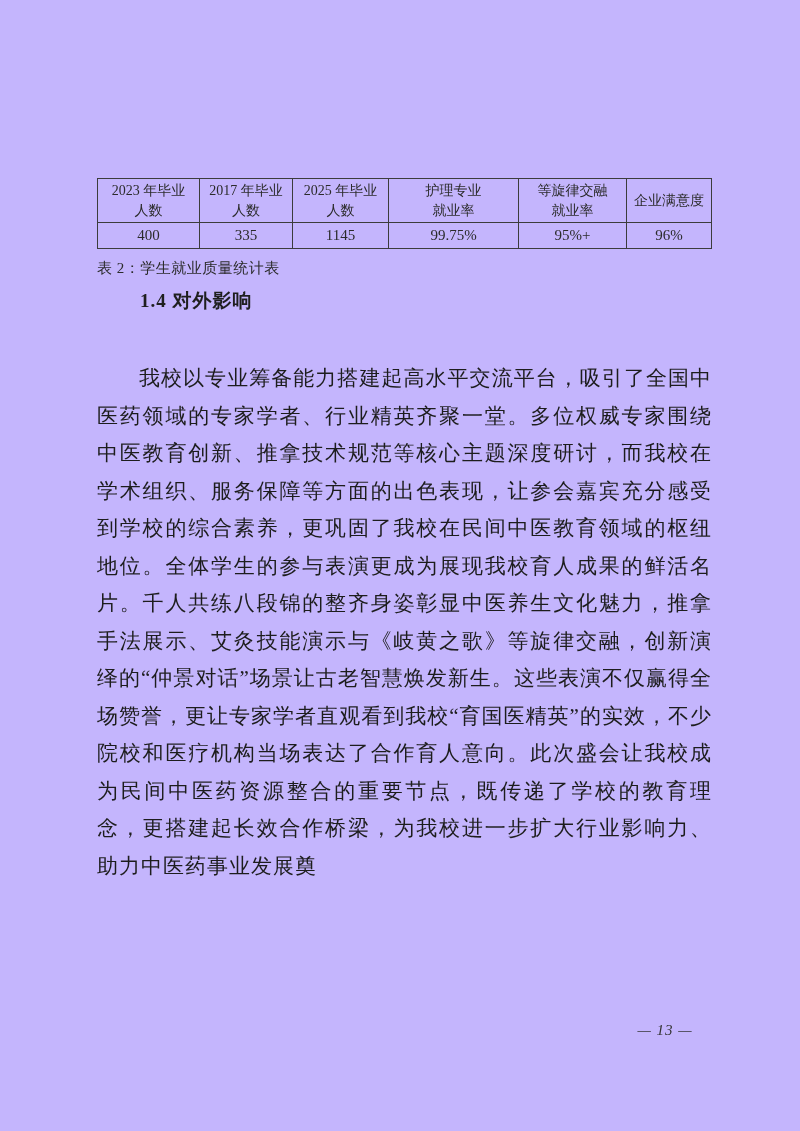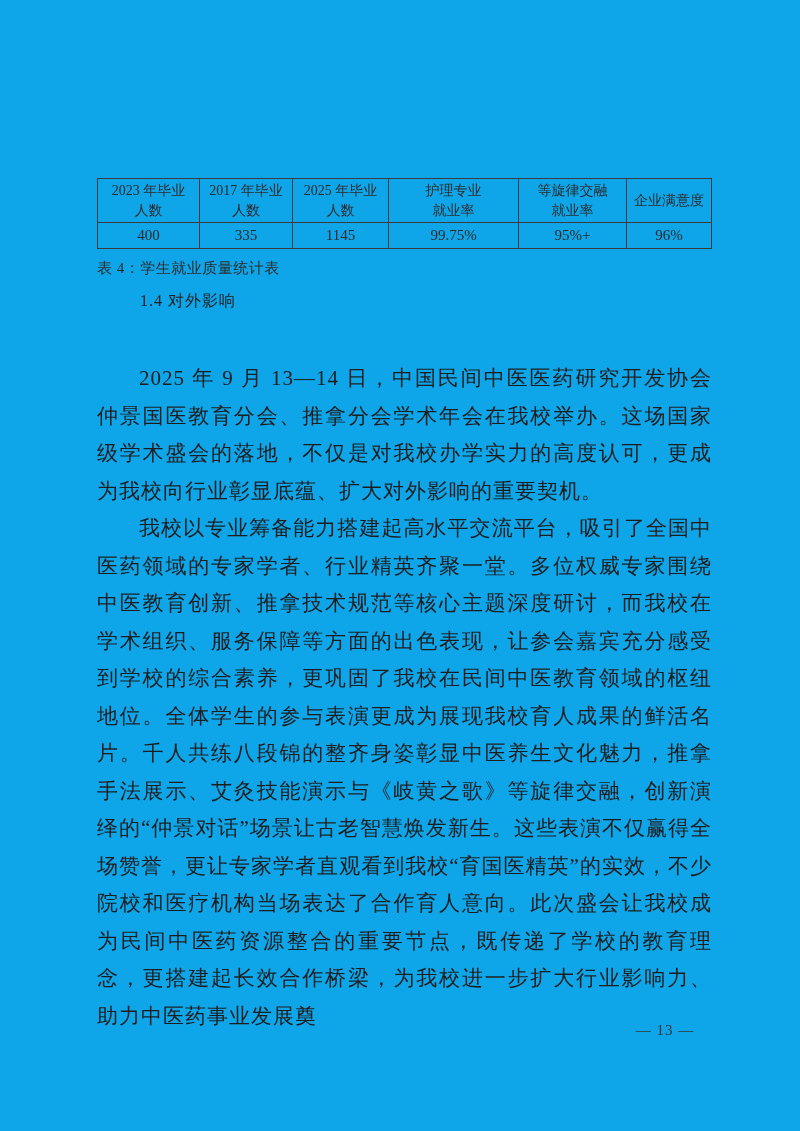--- a/index.html
+++ b/index.html
@@ -3,21 +3,21 @@
 <meta charset="utf-8">
 <style>
   * { margin:0; padding:0; box-sizing:border-box; }
   html,body { width:800px; height:1131px; background:#ffffff; }
   body {
     position:relative;
     font-family:"Liberation Serif","DejaVu Serif",serif;
     color:#222222;
     overflow:hidden;
   }
-  .page { position:absolute; inset:0; background:#0ea5e9; }
+  .page { position:absolute; inset:0; background:#c4b5fd; }
 
   
   table.tbl {
     position:absolute; left:97px; top:178px; width:614px;
     border-collapse:collapse; table-layout:fixed;
     font-family:"Liberation Serif","DejaVu Serif",serif;
     color:#2b2b2b;
   }
   table.tbl th, table.tbl td {
     border:1px solid #3c3c3c;
@@ -31,21 +31,21 @@
   .hl:empty { display:none; }
 
   
   .caption {
     position:absolute; left:97px; top:259px;
     font-size:15px; line-height:18px; color:#2b2b2b;
     letter-spacing:0.5px;
   }
   .h-section {
     position:absolute; left:140px; top:291px;
-    font-size:16px; line-height:19px; font-weight:400; color:#1f1f1f;
+    font-size:19px; line-height:19px; font-weight:700; color:#1f1f1f;
     letter-spacing:1px;
   }
   .h-subsection {
     position:absolute; left:139px; top:324px;
     font-family:"Liberation Sans","DejaVu Sans",sans-serif;
     font-size:20px; line-height:24px; font-weight:700; color:#111111;
     letter-spacing:1.5px;
   }
 
   
@@ -56,20 +56,21 @@
     letter-spacing:1px;
     text-align:justify;
   }
   .bodytext p { text-indent:42px; margin:0; }
 
   
   .footer {
     position:absolute; left:605px; top:1022px; width:120px;
     text-align:center; font-size:15px; color:#333333;
     letter-spacing:1px;
+    font-style:italic;
   }
 </style>
 </head>
 <body>
 
 <div class="page">
 
   <table class="tbl">
     <colgroup>
       <col style="width:102px">
@@ -112,25 +113,24 @@
         <td>400</td>
         <td>335</td>
         <td>1145</td>
         <td>99.75%</td>
         <td>95%+</td>
         <td>96%</td>
       </tr>
     </tbody>
   </table>
 
-  <div class="caption">表 4：学生就业质量统计表</div>
+  <div class="caption">表 2：学生就业质量统计表</div>
 
   <div class="h-section">1.4 对外影响</div>
 
 
   <div class="bodytext">
-    <p>2025 年 9 月 13—14 日，中国民间中医医药研究开发协会仲景国医教育分会、推拿分会学术年会在我校举办。这场国家级学术盛会的落地，不仅是对我校办学实力的高度认可，更成为我校向行业彰显底蕴、扩大对外影响的重要契机。</p>
     <p>我校以专业筹备能力搭建起高水平交流平台，吸引了全国中医药领域的专家学者、行业精英齐聚一堂。多位权威专家围绕中医教育创新、推拿技术规范等核心主题深度研讨，而我校在学术组织、服务保障等方面的出色表现，让参会嘉宾充分感受到学校的综合素养，更巩固了我校在民间中医教育领域的枢纽地位。全体学生的参与表演更成为展现我校育人成果的鲜活名片。千人共练八段锦的整齐身姿彰显中医养生文化魅力，推拿手法展示、艾灸技能演示与《岐黄之歌》等旋律交融，创新演绎的“仲景对话”场景让古老智慧焕发新生。这些表演不仅赢得全场赞誉，更让专家学者直观看到我校“育国医精英”的实效，不少院校和医疗机构当场表达了合作育人意向。此次盛会让我校成为民间中医药资源整合的重要节点，既传递了学校的教育理念，更搭建起长效合作桥梁，为我校进一步扩大行业影响力、助力中医药事业发展奠</p>
   </div>
 
   <div class="footer">— 13 —</div>
 
 </div>
 
 </body></html>

